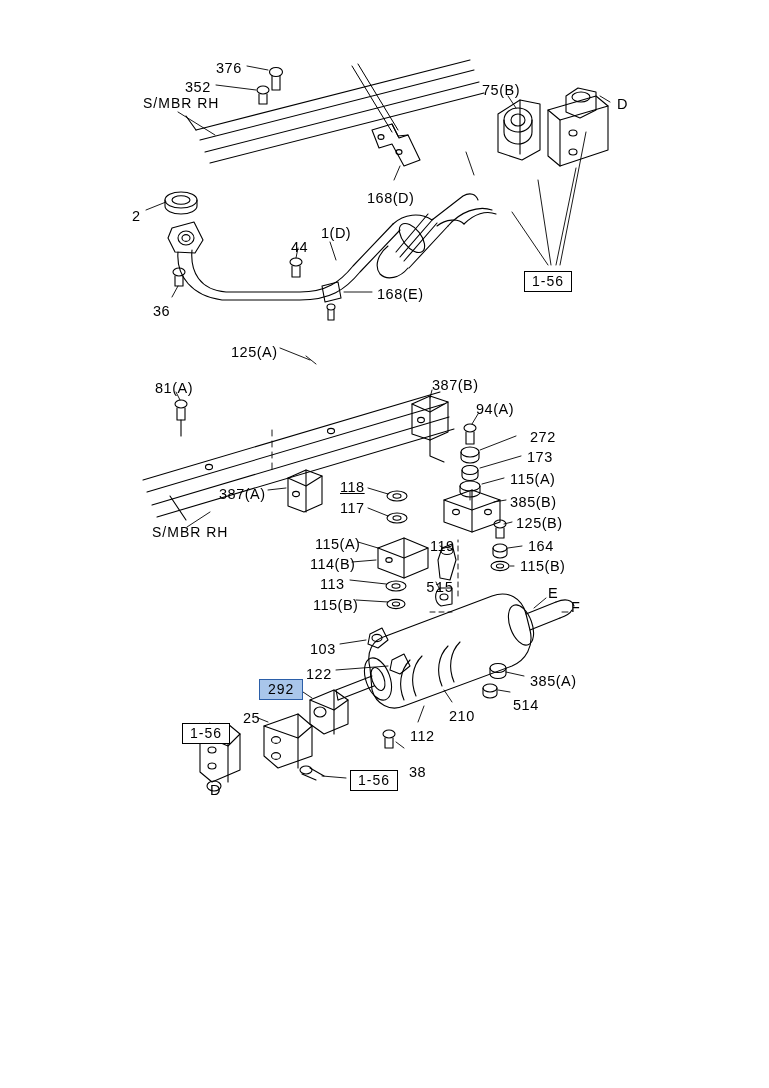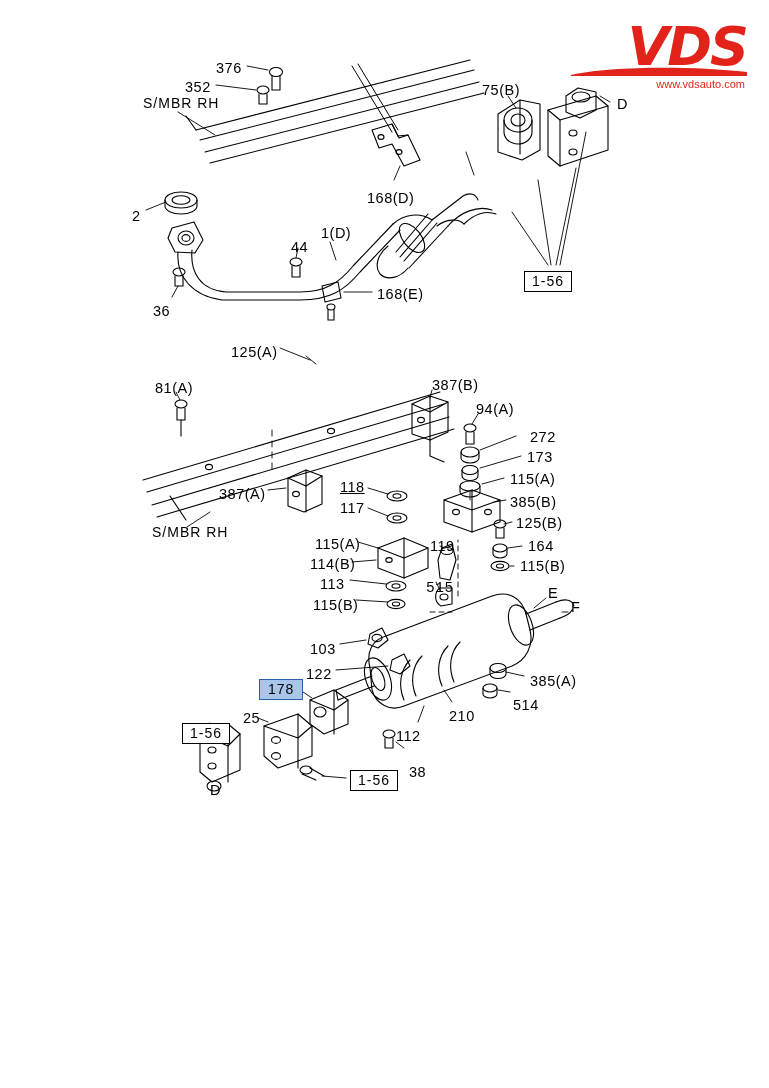--- a/index.html
+++ b/index.html
@@ -103,27 +103,20 @@
     letter-spacing: 1px;
     color: #000;
     white-space: nowrap;
   }
 </style>
 </head>
 <body>
 
 <div id="page">
 
-  <div class="logo-wrap">
-    <div class="logo-text">VDS</div>
-    <svg class="logo-swoosh" viewBox="0 0 176 10">
-      <path d="M0 9 C 40 0, 120 0, 176 6 L176 10 L0 10 Z" fill="#e2231a"></path>
-    </svg>
-    <div class="logo-url">www.vdsauto.com</div>
-  </div>
 
   <svg id="drawing" viewBox="0 0 769 1088">
     <g fill="none" stroke="#000" stroke-width="1.1" stroke-linecap="round" stroke-linejoin="round">
 
       <g stroke-width="1.1">
         <line x1="196" y1="130" x2="470" y2="60"></line>
         <line x1="200" y1="140" x2="474" y2="70"></line>
         <line x1="205" y1="152" x2="479" y2="82"></line>
         <line x1="210" y1="163" x2="484" y2="93"></line>
         <line x1="186" y1="116" x2="196" y2="130"></line>
@@ -455,21 +448,21 @@
     </g>
   </svg>
 
   <div class="mbr" style="left:143px; top:95px;">S/MBR RH</div>
   <div class="mbr" style="left:152px; top:524px;">S/MBR RH</div>
 
   <div class="boxed" style="left:524px; top:271px;">1-56</div>
   <div class="boxed" style="left:182px; top:723px;">1-56</div>
   <div class="boxed" style="left:350px; top:770px;">1-56</div>
 
-  <div class="highlight" style="left:259px; top:679px;">178</div>
+  <div class="highlight" style="left:259px; top:679px;">292</div>
 
   <div class="lbl" style="left:216px; top:60px;">376</div>
   <div class="lbl" style="left:185px; top:79px;">352</div>
   <div class="lbl" style="left:482px; top:82px;">75(B)</div>
   <div class="lbl" style="left:617px; top:96px;">D</div>
   <div class="lbl" style="left:367px; top:190px;">168(D)</div>
   <div class="lbl" style="left:132px; top:208px;">2</div>
   <div class="lbl" style="left:321px; top:225px;">1(D)</div>
   <div class="lbl" style="left:291px; top:239px;">44</div>
   <div class="lbl" style="left:153px; top:303px;">36</div>
@@ -495,17 +488,17 @@
   <div class="lbl" style="left:426px; top:580px;font-family:Liberation Mono, monospace;">515</div>
   <div class="lbl" style="left:548px; top:585px;">E</div>
   <div class="lbl" style="left:571px; top:599px;">F</div>
   <div class="lbl" style="left:313px; top:597px;">115(B)</div>
   <div class="lbl" style="left:310px; top:641px;">103</div>
   <div class="lbl" style="left:306px; top:666px;">122</div>
   <div class="lbl" style="left:530px; top:673px;">385(A)</div>
   <div class="lbl" style="left:449px; top:708px;">210</div>
   <div class="lbl" style="left:513px; top:697px;">514</div>
   <div class="lbl" style="left:243px; top:710px;">25</div>
-  <div class="lbl" style="left:396px; top:728px;">112</div>
+  <div class="lbl" style="left:410px; top:728px;">112</div>
   <div class="lbl" style="left:409px; top:744px;margin-top:20px;">38</div>
   <div class="lbl" style="left:210px; top:782px;">D</div>
 
 </div>
 
 </body></html>

